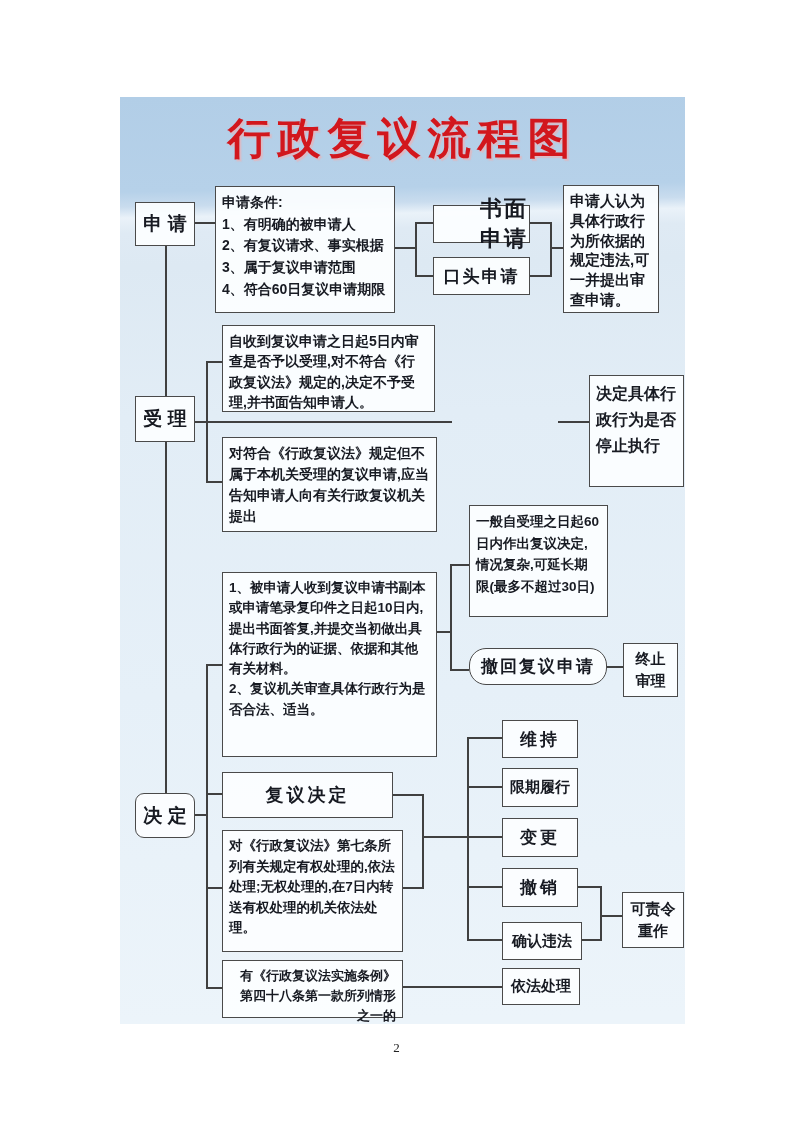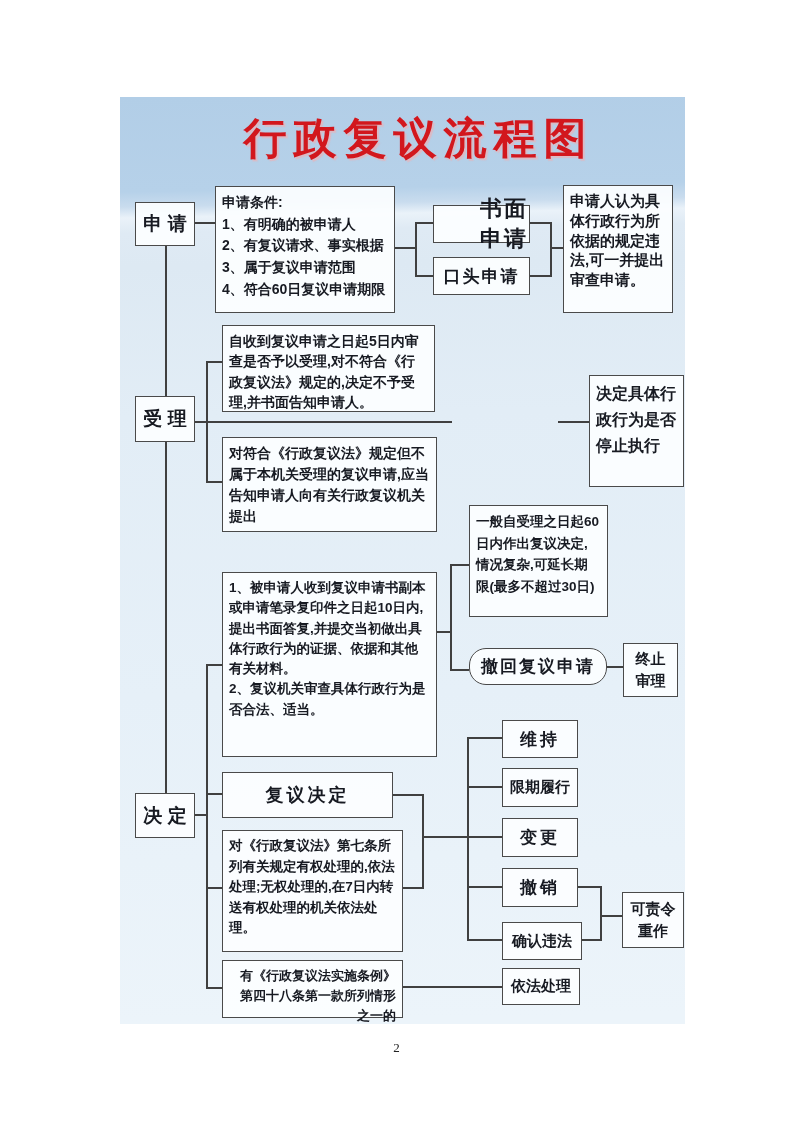--- a/index.html
+++ b/index.html
@@ -7,21 +7,21 @@
   .page{position:relative;width:793px;height:1122px;background:#ffffff;overflow:hidden;margin:0 auto;}
   .canvas{
     position:absolute;left:120px;top:97px;width:565px;height:927px;
     background:linear-gradient(179deg,
       #b2cee7 0px,#b6d1e9 95px,#c9dcee 110px,#eaf2f9 121px,
       #dfeaf4 136px,#dde9f3 170px,#e2edf6 320px,#e6f0f8 600px,#ecf4fa 927px);
   }
   .title{
     position:absolute;left:0;top:13px;width:100%;text-align:center;
     font-size:43px;font-weight:800;letter-spacing:7px;
-    color:#d2171d;text-shadow:2px 2px 1px rgba(250,170,170,.55);margin-left:16px;
+    color:#d2171d;text-shadow:2px 2px 1px rgba(250,170,170,.55);
   }
   .box{
     position:absolute;box-sizing:border-box;
     background:rgba(252,254,255,.92);
     border:1.5px solid #4a4a4a;
     color:#171a22;
     display:flex;align-items:center;justify-content:center;
     text-align:center;font-weight:700;
   }
   .para{
@@ -38,30 +38,30 @@
 </head>
 <body>
 
 <div class="page">
   <div class="canvas">
 
     <div class="title">行政复议流程图</div>
 
     <div class="box" style="left:15px;top:105px;width:60px;height:44px;font-size:19px;">申 请</div>
     <div class="box" style="left:15px;top:299px;width:60px;height:46px;font-size:19px;">受 理</div>
-    <div class="box" style="left:15px;top:696px;width:60px;height:45px;font-size:19px;">决 定</div>
+    <div class="box" style="left:15px;top:696px;width:60px;height:45px;font-size:19px;border-radius:9px;">决 定</div>
 
     <div class="box para pre" style="left:95px;top:89px;width:180px;height:127px;font-size:14px;line-height:1.55;">申请条件:
 1、有明确的被申请人
 2、有复议请求、事实根据
 3、属于复议申请范围
 4、符合60日复议申请期限</div>
     <div class="box" style="left:313px;top:108px;width:97px;height:38px;font-size:22px;letter-spacing:2px;padding-left:45px;">书面申请</div>
     <div class="box" style="left:313px;top:160px;width:97px;height:38px;font-size:17px;letter-spacing:2px;">口头申请</div>
-    <div class="box para" style="left:443px;top:88px;width:110px;height:128px;font-size:15px;line-height:1.32;">申请人认为具体行政行为所依据的规定违法,可一并提出审查申请。</div>
+    <div class="box para" style="left:443px;top:88px;width:96px;height:128px;font-size:15px;line-height:1.32;">申请人认为具体行政行为所依据的规定违法,可一并提出审查申请。</div>
 
     <div class="box para" style="left:102px;top:228px;width:213px;height:87px;font-size:14px;line-height:1.45;">自收到复议申请之日起5日内审查是否予以受理,对不符合《行政复议法》规定的,决定不予受理,并书面告知申请人。</div>
     <div class="box para" style="left:102px;top:340px;width:215px;height:95px;font-size:14px;line-height:1.5;">对符合《行政复议法》规定但不属于本机关受理的复议申请,应当告知申请人向有关行政复议机关提出</div>
     <div class="box para" style="left:469px;top:278px;width:95px;height:112px;font-size:16px;line-height:1.62;">决定具体行政行为是否停止执行</div>
 
     <div class="box para" style="left:349px;top:408px;width:139px;height:112px;font-size:13.5px;line-height:1.6;">一般自受理之日起60日内作出复议决定,情况复杂,可延长期限(最多不超过30日)</div>
     <div class="box para pre" style="left:102px;top:475px;width:215px;height:185px;font-size:13.5px;line-height:1.5;">1、被申请人收到复议申请书副本或申请笔录复印件之日起10日内,提出书面答复,并提交当初做出具体行政行为的证据、依据和其他有关材料。
 2、复议机关审查具体行政行为是否合法、适当。</div>
     <div class="box" style="left:349px;top:551px;width:138px;height:37px;font-size:17px;letter-spacing:2px;border-radius:17px;">撤回复议申请</div>
     <div class="box pre" style="left:503px;top:546px;width:55px;height:54px;font-size:15px;line-height:1.45;">终止

